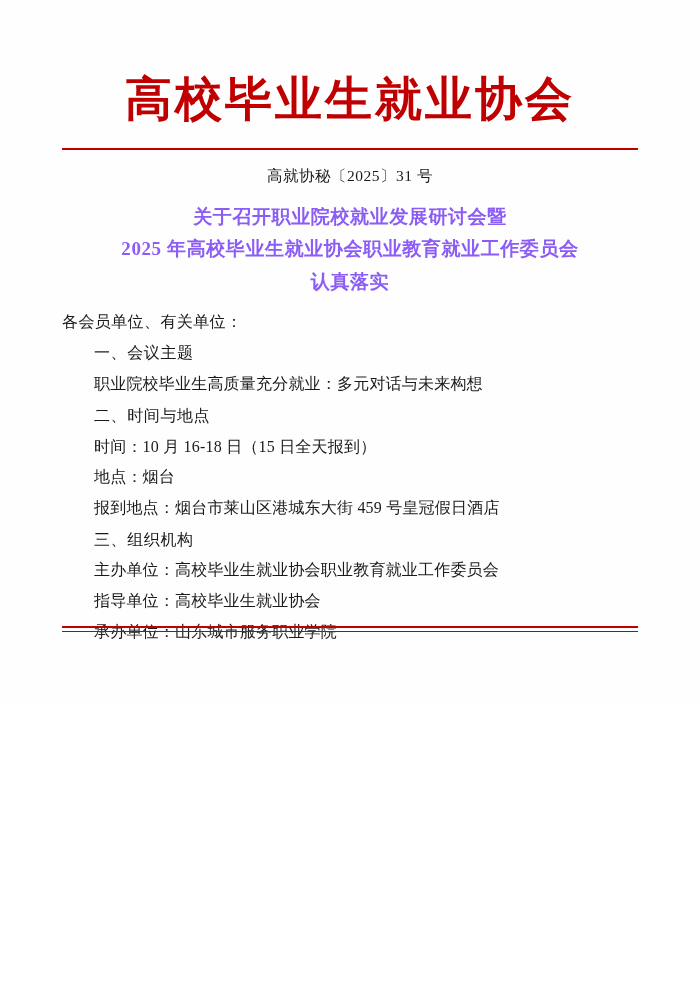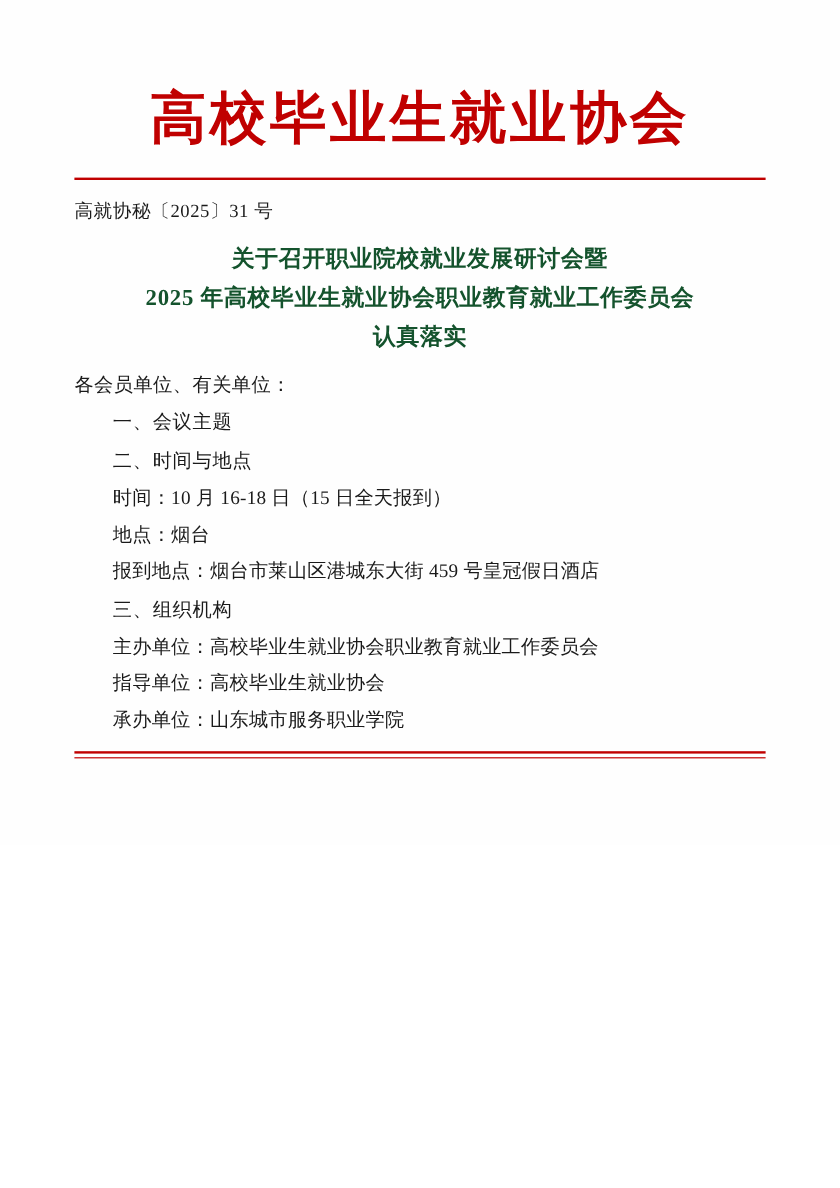--- a/index.html
+++ b/index.html
@@ -39,38 +39,38 @@
     white-space: nowrap;
   }
   .masthead-rule {
     margin-top: 22px;
     height: 0;
     border-top: 2.4px solid #c00000;
   }
 
   
   .docnum {
-    text-align: left;
+    text-align: center;
     margin-top: 16px;
     font-size: 15.5px;
     letter-spacing: 0.5px;
     color: #1a1a1a;
   }
 
   
   .title-block {
     margin-top: 14px;
     text-align: center;
   }
   .title-line {
     font-size: 19px;
     font-weight: bold;
     line-height: 1.72;
     letter-spacing: 0.6px;
-    color: #14532d;
+    color: #8b5cf6;
   }
 
   
   .body {
     margin-top: 8px;
     font-size: 16px;
     line-height: 1.92;
     color: #1a1a1a;
   }
   .salutation {
@@ -124,20 +124,21 @@
   <div class="title-block">
     <div class="title-line">关于召开职业院校就业发展研讨会暨</div>
     <div class="title-line">2025 年高校毕业生就业协会职业教育就业工作委员会</div>
     <div class="title-line">认真落实</div>
   </div>
 
   <div class="body">
     <div class="salutation">各会员单位、有关单位：</div>
 
     <div class="section-head">一、会议主题</div>
+    <div class="item">职业院校毕业生高质量充分就业：多元对话与未来构想</div>
 
     <div class="section-head">二、时间与地点</div>
     <div class="item">时间：10 月 16-18 日（15 日全天报到）</div>
     <div class="item">地点：烟台</div>
     <div class="item">报到地点：烟台市莱山区港城东大街 459 号皇冠假日酒店</div>
 
     <div class="section-head">三、组织机构</div>
     <div class="item">主办单位：高校毕业生就业协会职业教育就业工作委员会</div>
     <div class="item">指导单位：高校毕业生就业协会</div>
     <div class="item">承办单位：山东城市服务职业学院</div>

